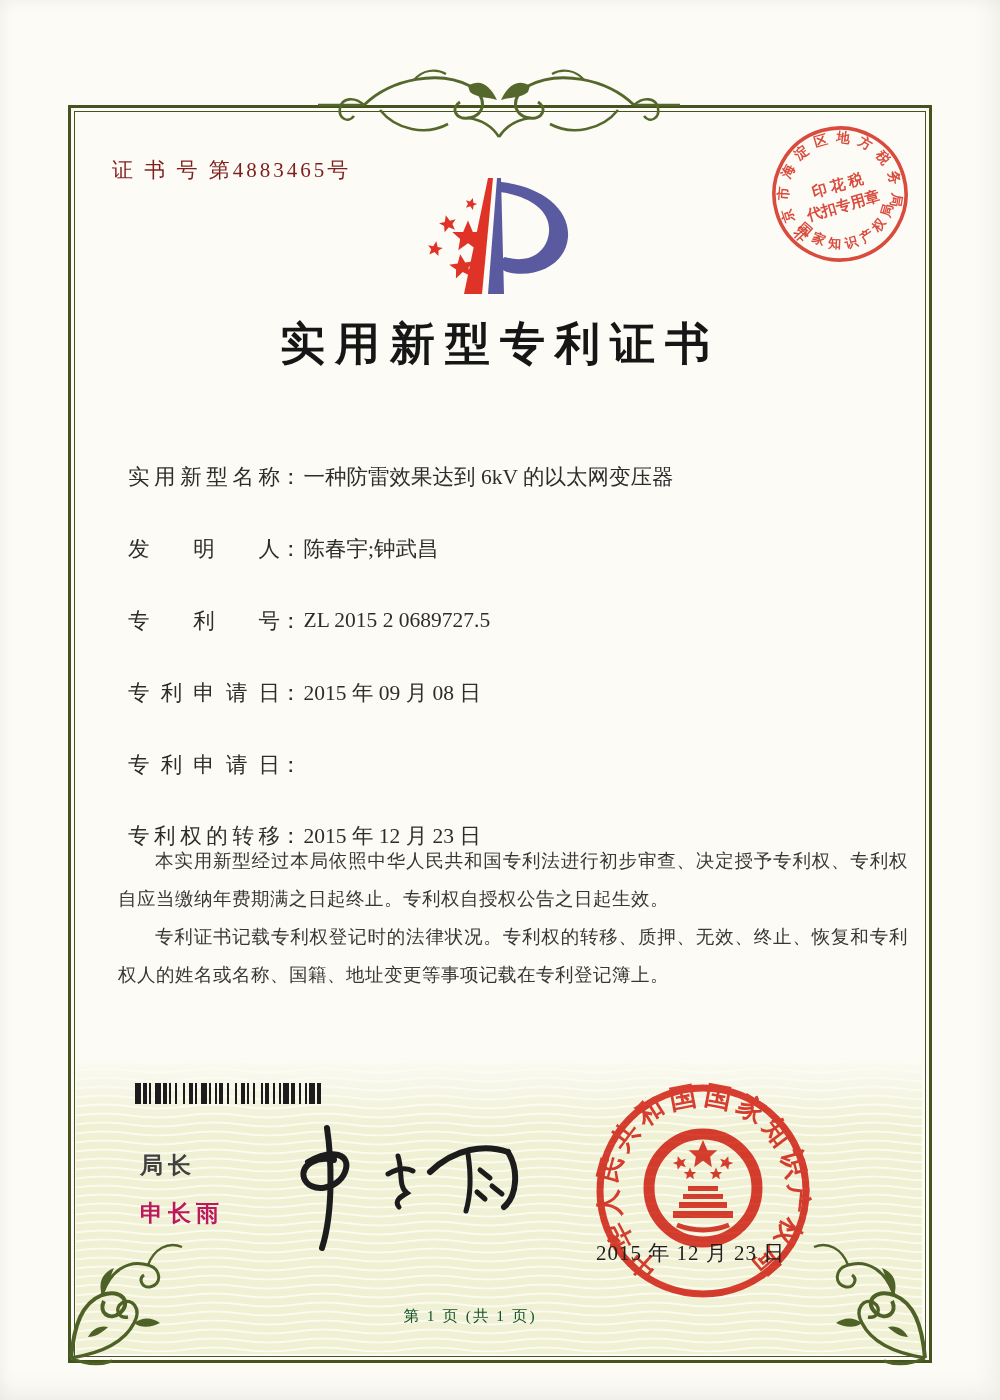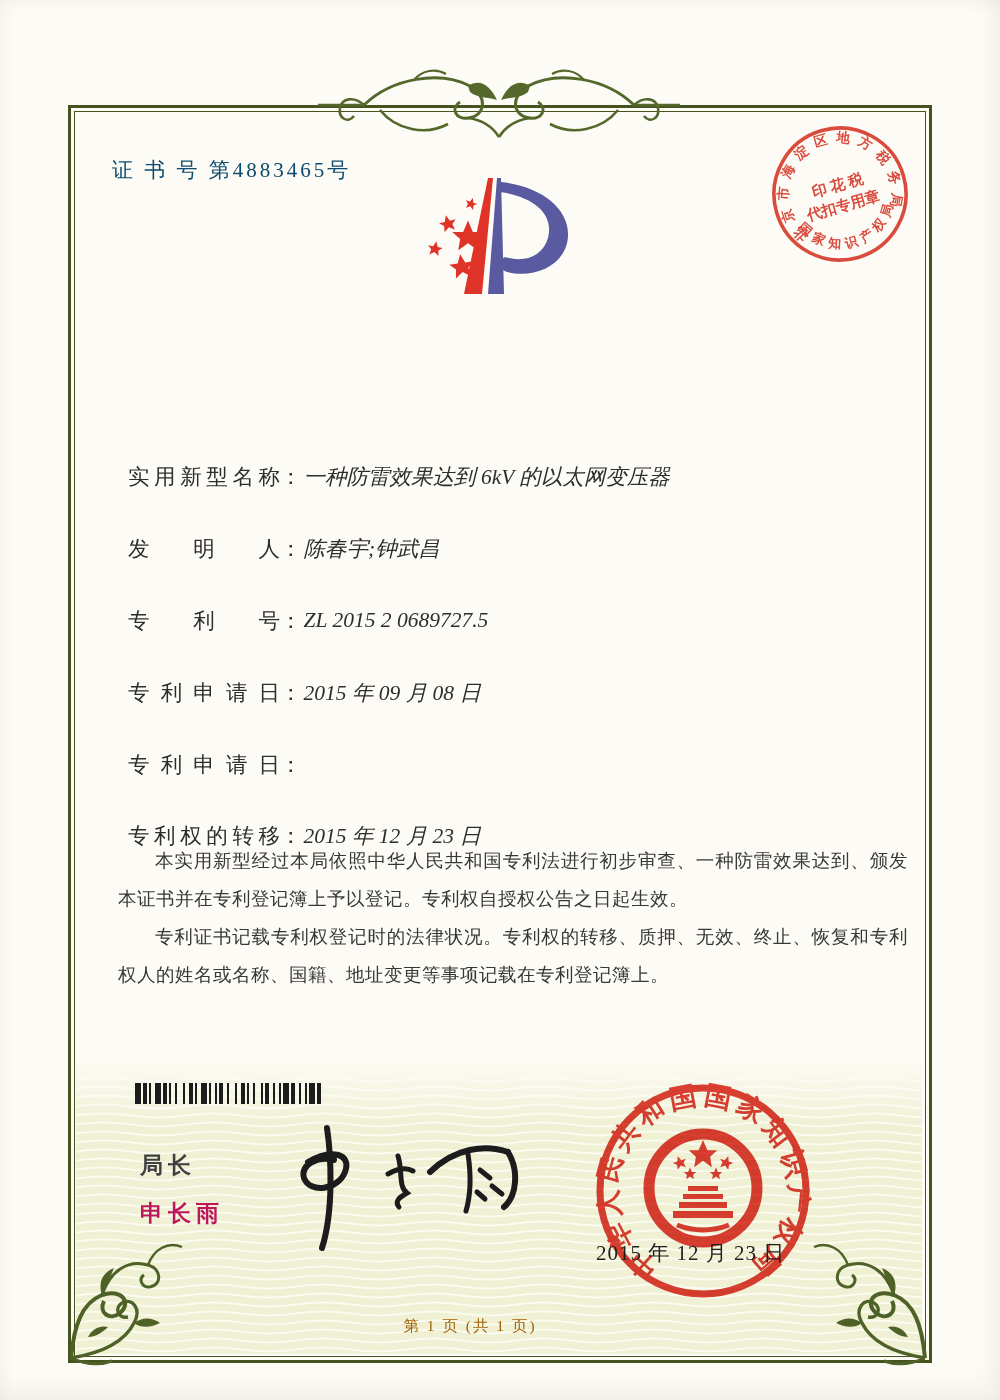--- a/index.html
+++ b/index.html
@@ -6,48 +6,48 @@
   .page{
     position:relative;width:1000px;height:1400px;background:#fcfbf5;overflow:hidden;
     font-family:"Liberation Serif","DejaVu Serif",serif;
     box-shadow:inset -8px -10px 22px rgba(0,0,0,.05), inset 4px 4px 14px rgba(0,0,0,.03);
   }
   .abs{position:absolute;}
   
   .frame-outer{position:absolute;left:68px;top:105px;width:858px;height:1252px;border:3px solid #46531f;}
   .frame-inner{position:absolute;inset:3px;border:1px solid #46531f;}
   
-  .cert-no{left:112px;top:156px;font-size:21px;letter-spacing:3px;color:#0c4a6e;}
+  .cert-no{left:112px;top:156px;font-size:21px;letter-spacing:3px;color:#7f1d1d;}
   
   .title{left:0;width:1000px;top:314px;text-align:center;font-size:45px;font-weight:bold;
          letter-spacing:10px;color:#161616;}
   
   .fields{left:128px;top:441px;width:760px;color:#2d2d2d;}
   .field-row{height:71.8px;font-size:21.5px;display:flex;align-items:center;}
   .flabel{display:inline-block;width:152px;text-align:justify;text-align-last:justify;}
   .fcolon{display:inline-block;margin-right:2px;}
-  .fvalue{white-space:pre;font-style:italic;}
+  .fvalue{white-space:pre;}
   
   .bodytext{left:118px;top:842px;width:790px;font-size:18.5px;line-height:38px;color:#373737;
             text-align:justify;letter-spacing:0.5px;}
   .bodytext p{margin:0;text-indent:2em;}
   
   .barcode{left:135px;top:1083px;width:246px;height:21px;display:flex;overflow:hidden;}
   .barcode .b{height:100%;background:#1c1c1c;flex:none;}
   .barcode .s{height:100%;flex:none;}
   
   .signer-title{left:140px;top:1150px;font-size:23px;font-weight:bold;letter-spacing:5px;
     color:#404040;font-family:"Liberation Sans","DejaVu Sans",sans-serif;}
   .signer-name{left:140px;top:1198px;font-size:23px;font-weight:bold;letter-spacing:5px;
     color:#be185d;font-family:"Liberation Sans","DejaVu Sans",sans-serif;}
   
   .seal-date{left:596px;top:1239px;width:220px;font-size:21px;letter-spacing:1px;color:#1f1f1f;z-index:5;}
   
   .footer{left:370px;top:1306px;width:200px;text-align:center;font-size:15.5px;
-          letter-spacing:2px;color:#a16207;margin-top:10px;}
+          letter-spacing:2px;color:#14532d;}
   .seal-svg{mix-blend-mode:multiply;opacity:.93;}
   .stamp-svg{mix-blend-mode:multiply;opacity:.9;transform:rotate(-16deg);}
 </style>
 </head>
 <body>
 
 <div class="page">
 
   <svg width="0" height="0" style="position:absolute" aria-hidden="true">
     <defs>
@@ -128,20 +128,21 @@
     <text font-size="13.5" fill="#d9382a" letter-spacing="7.5" style="font-family:'Liberation Serif',serif;font-weight:bold">
       <textPath href="#stTop" startOffset="50%" text-anchor="middle">北京市海淀区地方税务局</textPath>
     </text>
     <text x="84" y="80" font-size="15" fill="#d9382a" text-anchor="middle" font-weight="bold">印 花 税</text>
     <text x="84" y="101" font-size="15" fill="#d9382a" text-anchor="middle" font-weight="bold">代扣专用章</text>
     <text font-size="13" fill="#d9382a" letter-spacing="5" style="font-family:'Liberation Serif',serif;font-weight:bold">
       <textPath href="#stBot" startOffset="50%" text-anchor="middle">国家知识产权局</textPath>
     </text>
   </svg>
 
+  <div class="abs title">实用新型专利证书</div>
 
   <div class="abs fields">
     <div class="field-row">
       <span class="flabel">实用新型名称</span>
         <span class="fcolon">：</span>
         <span class="fvalue">一种防雷效果达到 6kV 的以太网变压器</span>
     </div>
     <div class="field-row">
       <span class="flabel">发明人</span>
         <span class="fcolon">：</span>
@@ -162,21 +163,21 @@
         <span class="fcolon">：</span>
     </div>
     <div class="field-row">
       <span class="flabel">专利权的转移</span>
         <span class="fcolon">：</span>
         <span class="fvalue">2015 年 12 月 23 日</span>
     </div>
   </div>
 
   <div class="abs bodytext">
-    <p>本实用新型经过本局依照中华人民共和国专利法进行初步审查、一种防雷效果达到、颁发本证书并在专利登记簿上予以登记。专利权自授权公告之日起生效。</p>
+    <p>本实用新型经过本局依照中华人民共和国专利法进行初步审查、决定授予专利权、专利权自应当缴纳年费期满之日起终止。专利权自授权公告之日起生效。</p>
     <p>专利证书记载专利权登记时的法律状况。专利权的转移、质押、无效、终止、恢复和专利权人的姓名或名称、国籍、地址变更等事项记载在专利登记簿上。</p>
   </div>
 
   <div class="abs barcode">
       <div class="b" style="width: 6px;"></div>
       <div class="s" style="width: 2px;"></div>
       <div class="b" style="width: 4px;"></div>
       <div class="s" style="width: 2px;"></div>
       <div class="b" style="width: 2px;"></div>
       <div class="s" style="width: 4px;"></div>

